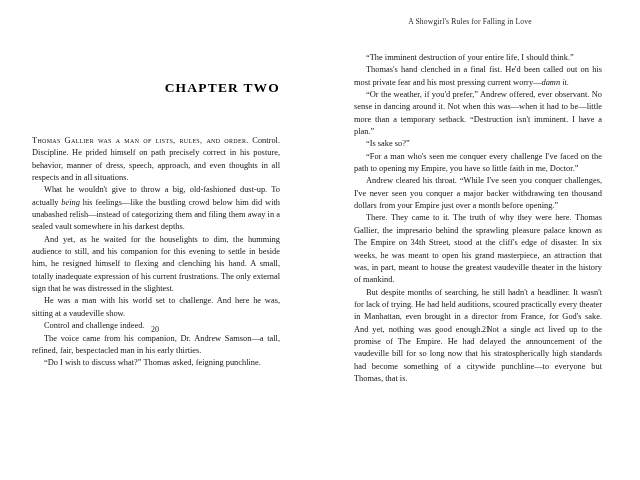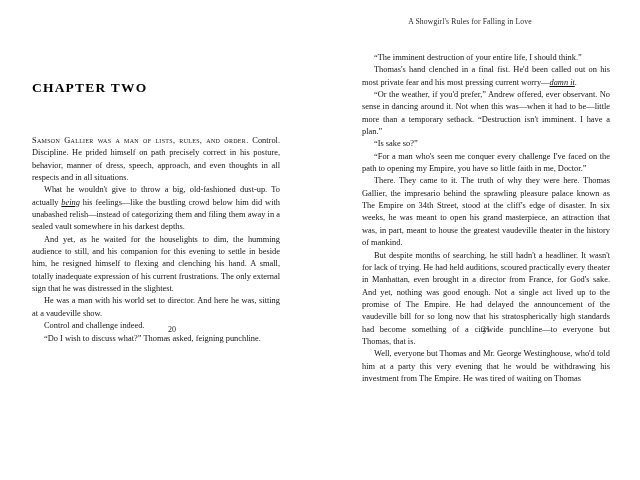--- a/index.html
+++ b/index.html
@@ -42,24 +42,24 @@
     justify-content: space-between;
   }
   .col {
     width: 248px;
     box-sizing: border-box;
   }
   .col-left {
     margin-left: 32px;
   }
   .col-right {
-    margin-right: 30px;
+    margin-right: 38px;
   }
   .chapter-title {
-    text-align: left;
+    text-align: right;
     font-size: 13.5px;
     font-weight: bold;
     letter-spacing: 1.2px;
     margin-top: 28px;
     margin-bottom: 39px;
     color: #000000;
     font-family: "Liberation Serif", serif;
   }
   p.body {
     margin: 0;
@@ -70,77 +70,78 @@
     color: #141414;
     hyphens: auto;
   }
   p.indent {
     text-indent: 12px;
   }
   .smallcaps {
     font-variant: small-caps;
     letter-spacing: 0.3px;
   }
-  em { font-style: italic; text-decoration: underline; }
+  em { font-style: italic; }
   .folio {
     position: absolute;
     bottom: 30px;
     font-size: 8px;
     color: #242424;
     width: 248px;
     text-align: center;
   }
-  .folio-left { left: 48px; margin-top: 19px; }
+  .folio-left { left: 31px; margin-top: 19px; }
   .folio-right { right: 30px; }
 </style>
 </head>
 <body>
 
 <div class="page">
 
   <div class="running-head">A Showgirl's Rules for Falling in Love</div>
 
   <div class="columns">
 
     <div class="col col-left">
       <div class="chapter-title">CHAPTER TWO</div>
 
-      <p class="body"><span class="smallcaps">Samson Gallier was a man of lists, rules, and order.</span> <span>Control. Discipline. He prided himself on path precisely correct in his posture, behavior, manner of dress, speech, approach, and even thoughts in all respects and in all situations.</span></p>
+      <p class="body"><span class="smallcaps">Thomas Gallier was a man of lists, rules, and order.</span> <span>Control. Discipline. He prided himself on path precisely correct in his posture, behavior, manner of dress, speech, approach, and even thoughts in all respects and in all situations.</span></p>
 
 
       <p class="body indent">What he wouldn't give to throw a big, old-fashioned dust-up. To actually <em>being</em> his feelings—like the bustling crowd below him did with unabashed relish—instead of categorizing them and filing them away in a sealed vault somewhere in his darkest depths.</p>
 
       <p class="body indent">And yet, as he waited for the houselights to dim, the humming audience to still, and his companion for this evening to settle in beside him, he resigned himself to flexing and clenching his hand. A small, totally inadequate expression of his current frustrations. The only external sign that he was distressed in the slightest.</p>
 
-      <p class="body indent">He was a man with his world set to director. And here he was, sitting at a vaudeville show.</p>
+      <p class="body indent">He was a man with his world set to challenge. And here he was, sitting at a vaudeville show.</p>
 
       <p class="body indent">Control and challenge indeed.</p>
 
 
+      <p class="body indent">The voice came from his companion, Dr. Andrew Samson—a tall, refined, fair, bespectacled man in his early thirties.</p>
 
       <p class="body indent">“Do I wish to discuss what?” Thomas asked, feigning punchline.</p>
     </div>
 
     <div class="col col-right">
       <p class="body indent">“The imminent destruction of your entire life, I should think.”</p>
 
       <p class="body indent">Thomas's hand clenched in a final fist. He'd been called out on his most private fear and his most pressing current worry—<em>damn it</em>.</p>
 
       <p class="body indent">“Or the weather, if you'd prefer,” Andrew offered, ever observant. No sense in dancing around it. Not when this was—when it had to be—little more than a temporary setback. “Destruction isn't imminent. I have a plan.”</p>
 
       <p class="body indent">“Is sake so?”</p>
 
       <p class="body indent">“For a man who's seen me conquer every challenge I've faced on the path to opening my Empire, you have so little faith in me, Doctor.”</p>
 
+      <p class="body indent">Andrew cleared his throat. “While I've seen you conquer challenges, I've never seen you conquer a major backer withdrawing ten thousand dollars from your Empire just over a month before opening.”</p>
 
       <p class="body indent">There. They came to it. The truth of why they were here. Thomas Gallier, the impresario behind the sprawling pleasure palace known as The Empire on 34th Street, stood at the cliff's edge of disaster. In six weeks, he was meant to open his grand masterpiece, an attraction that was, in part, meant to house the greatest vaudeville theater in the history of mankind.</p>
 
       <p class="body indent">But despite months of searching, he still hadn't a headliner. It wasn't for lack of trying. He had held auditions, scoured practically every theater in Manhattan, even brought in a director from France, for God's sake. And yet, nothing was good enough. Not a single act lived up to the promise of The Empire. He had delayed the announcement of the vaudeville bill for so long now that his stratospherically high standards had become something of a citywide punchline—to everyone but Thomas, that is.</p>
 
-      <p class="body indent">Well, everyone but Thomas and Mr. George Westinghouse, who'd told him at a party this very evening that he would be withdrawing his investment from The Empire. He was tired of waiting on Thomas</p>
     </div>
 
   </div>
 
   <div class="folio folio-left">20</div>
   <div class="folio folio-right">21</div>
 
 </div>
 
 </body></html>

